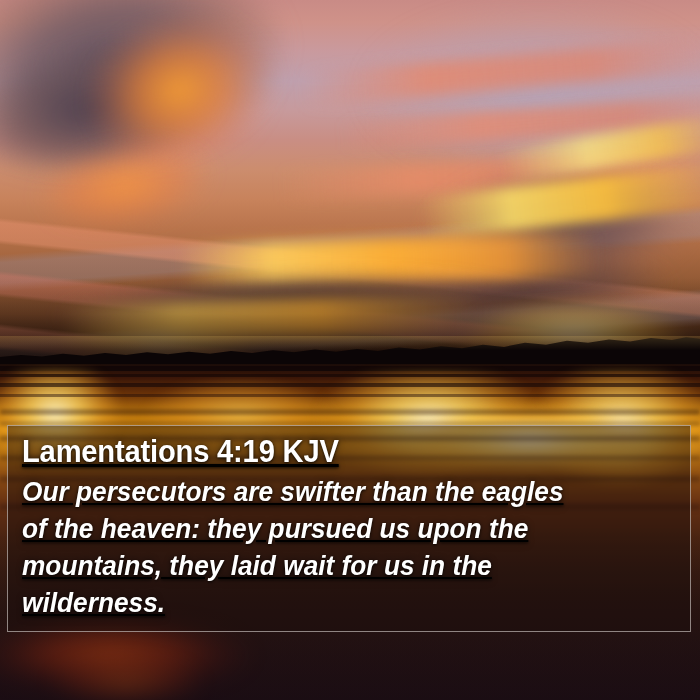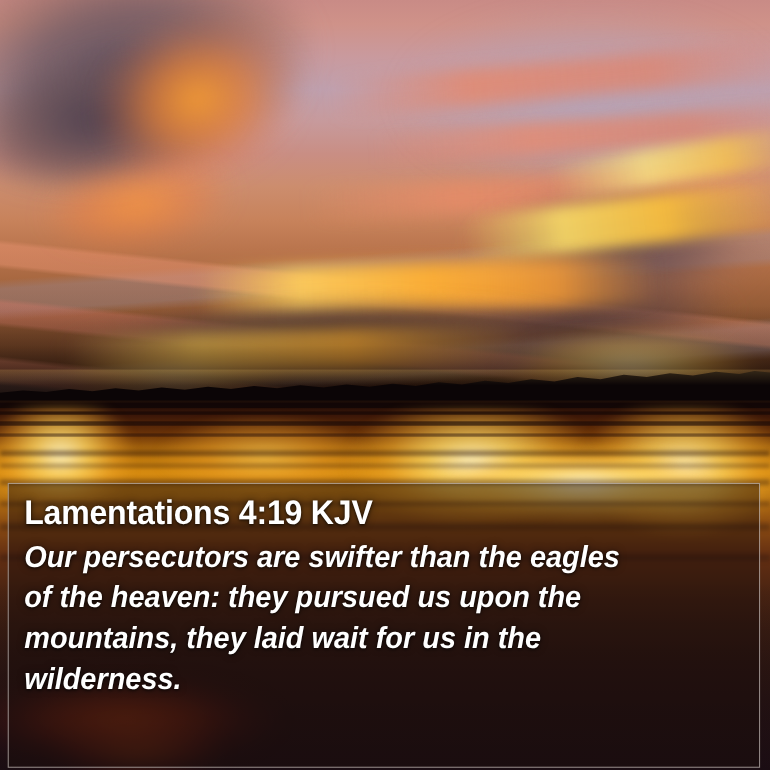--- a/index.html
+++ b/index.html
@@ -417,27 +417,28 @@
     background: linear-gradient(to bottom,
         rgba(20,10,14,0) 0%,
         rgba(22,10,14,.35) 45%,
         rgba(22,10,16,.62) 100%);
   }
 
   
   .verse-panel {
     position: absolute;
     left: 7px;
-    top: 439px;
+    top: 425px;
     width: 684px;
-    height: 259px;
+    height: 207px;
     box-sizing: border-box;
     border: 1px solid rgba(214,206,204,.62);
     background: rgba(26,12,10,.46);
     padding: 8px 14px 0 14px;
+    text-decoration: underline;
   }
 
   .verse-title {
     margin: 0;
     font-family: "Liberation Sans", sans-serif;
     font-weight: bold;
     font-size: 31px;
     line-height: 36px;
     letter-spacing: -0.2px;
     color: #ffffff;

